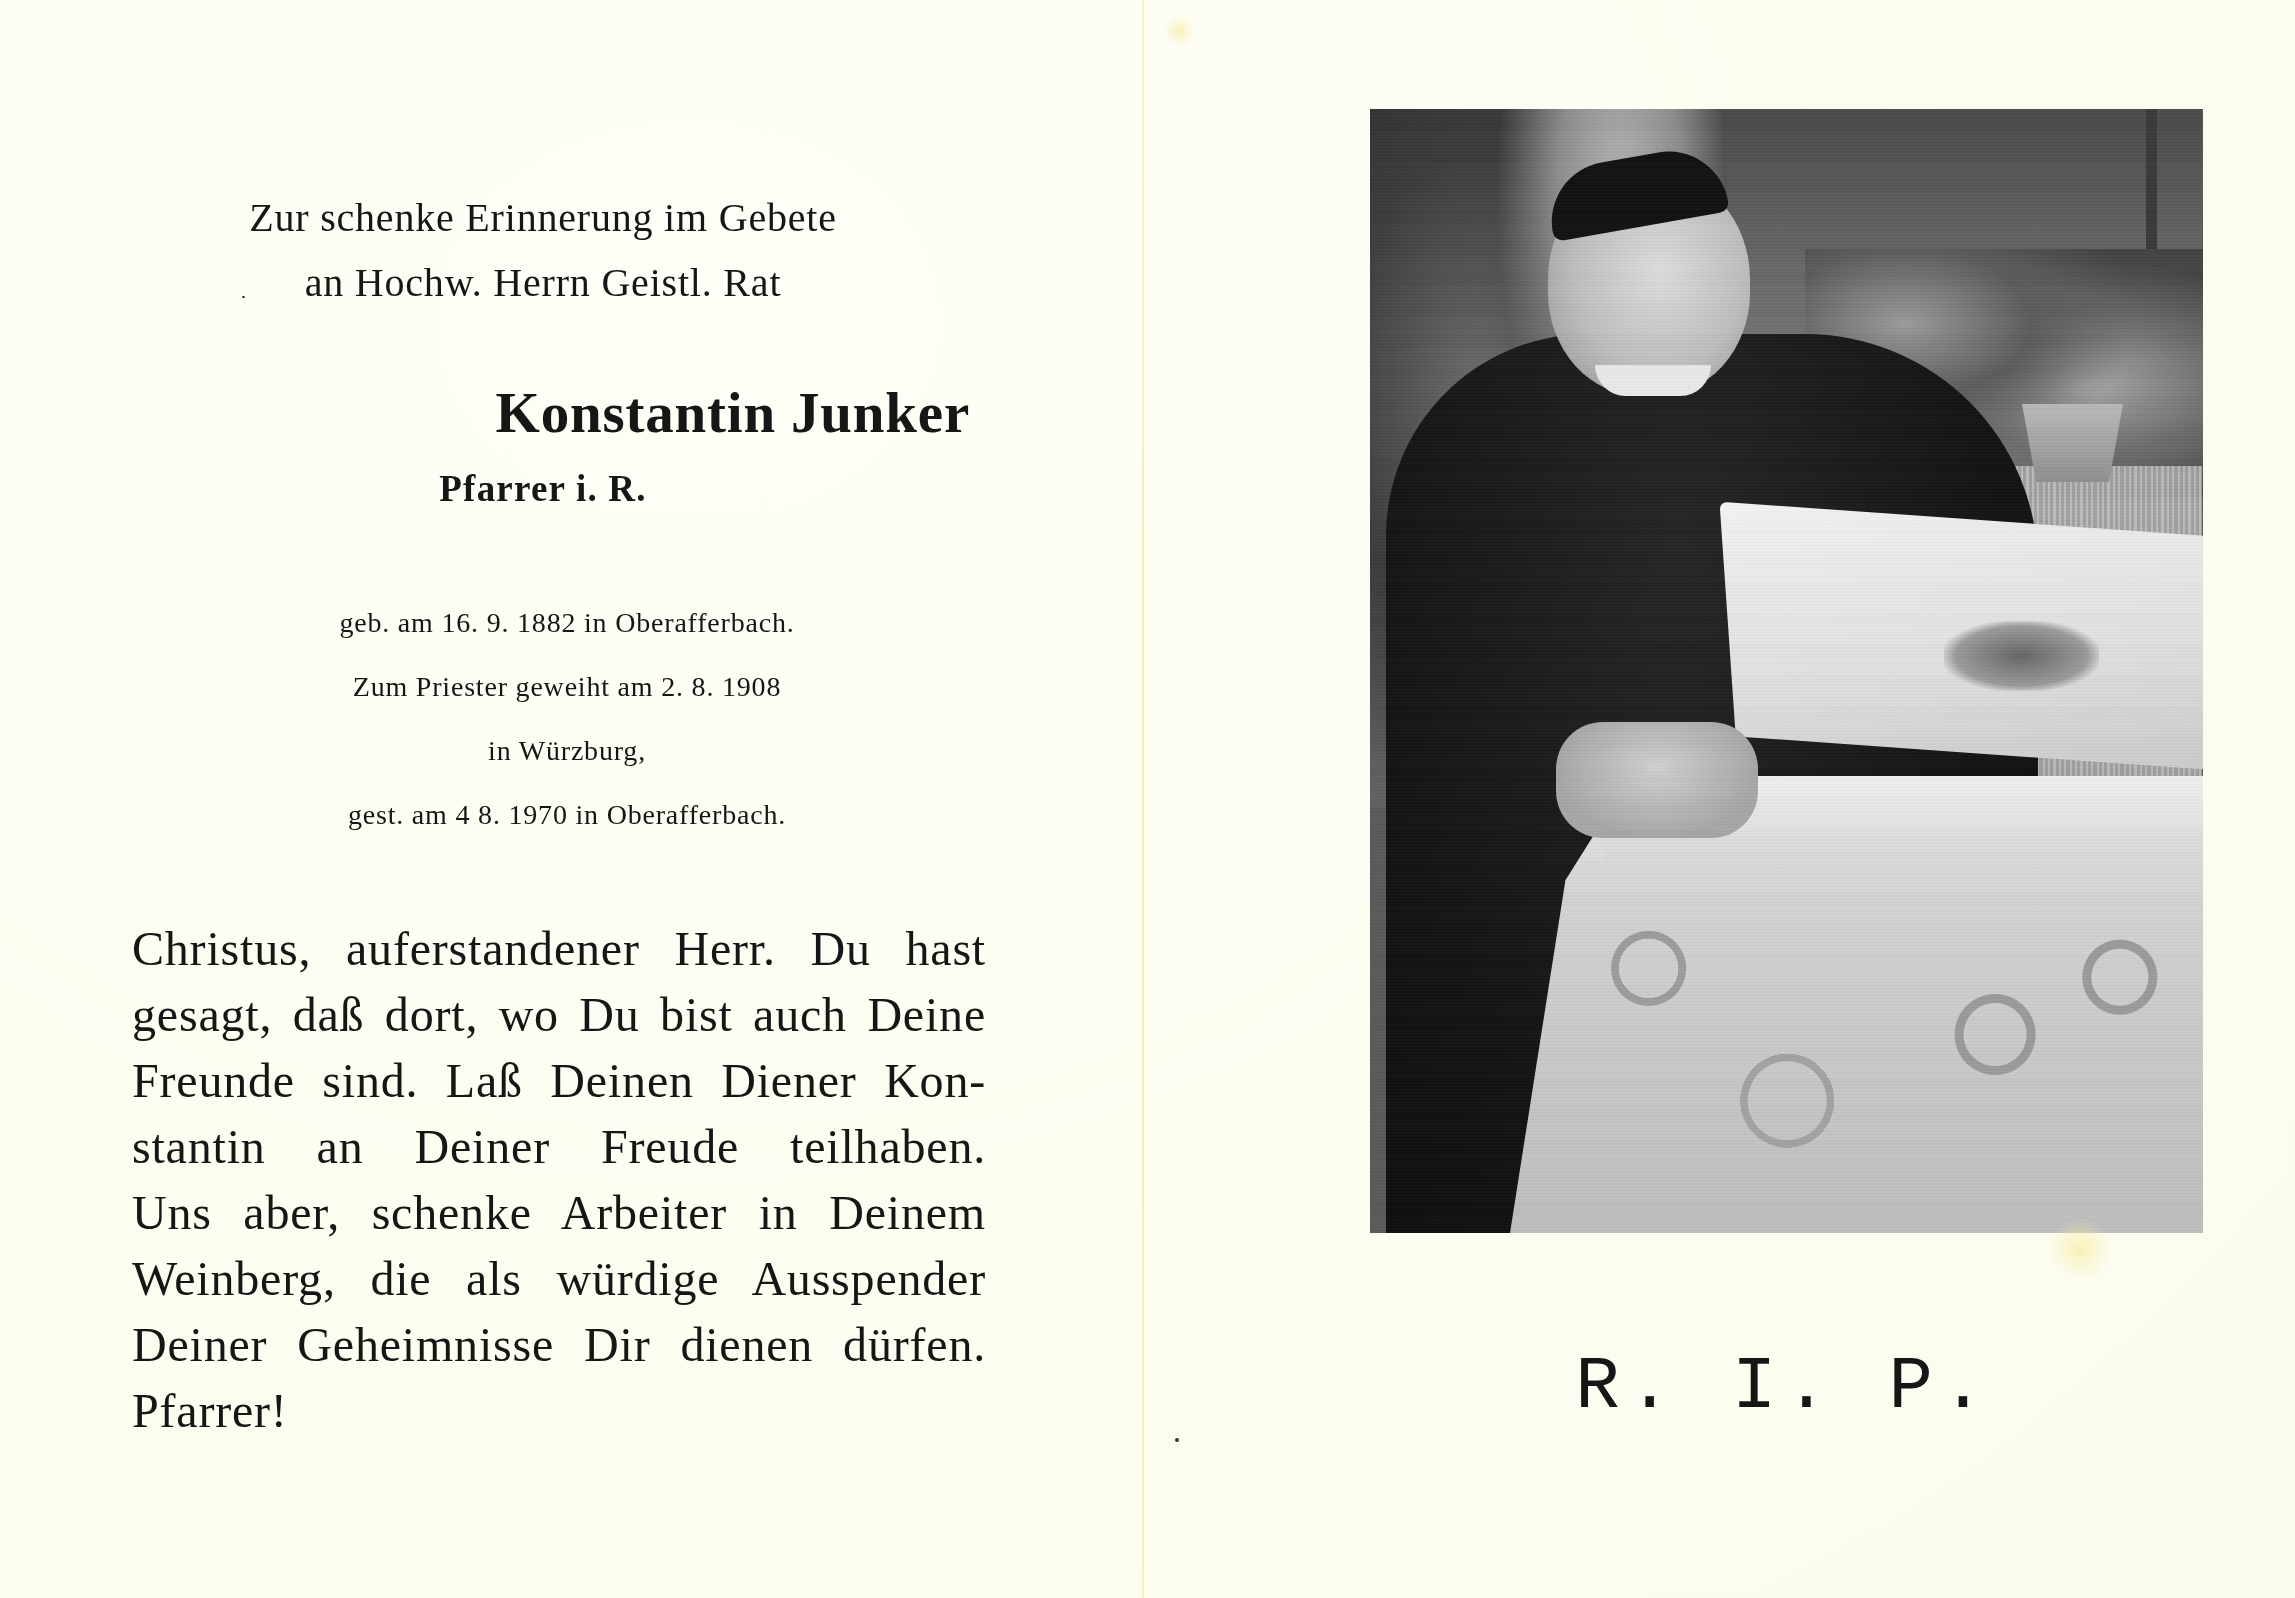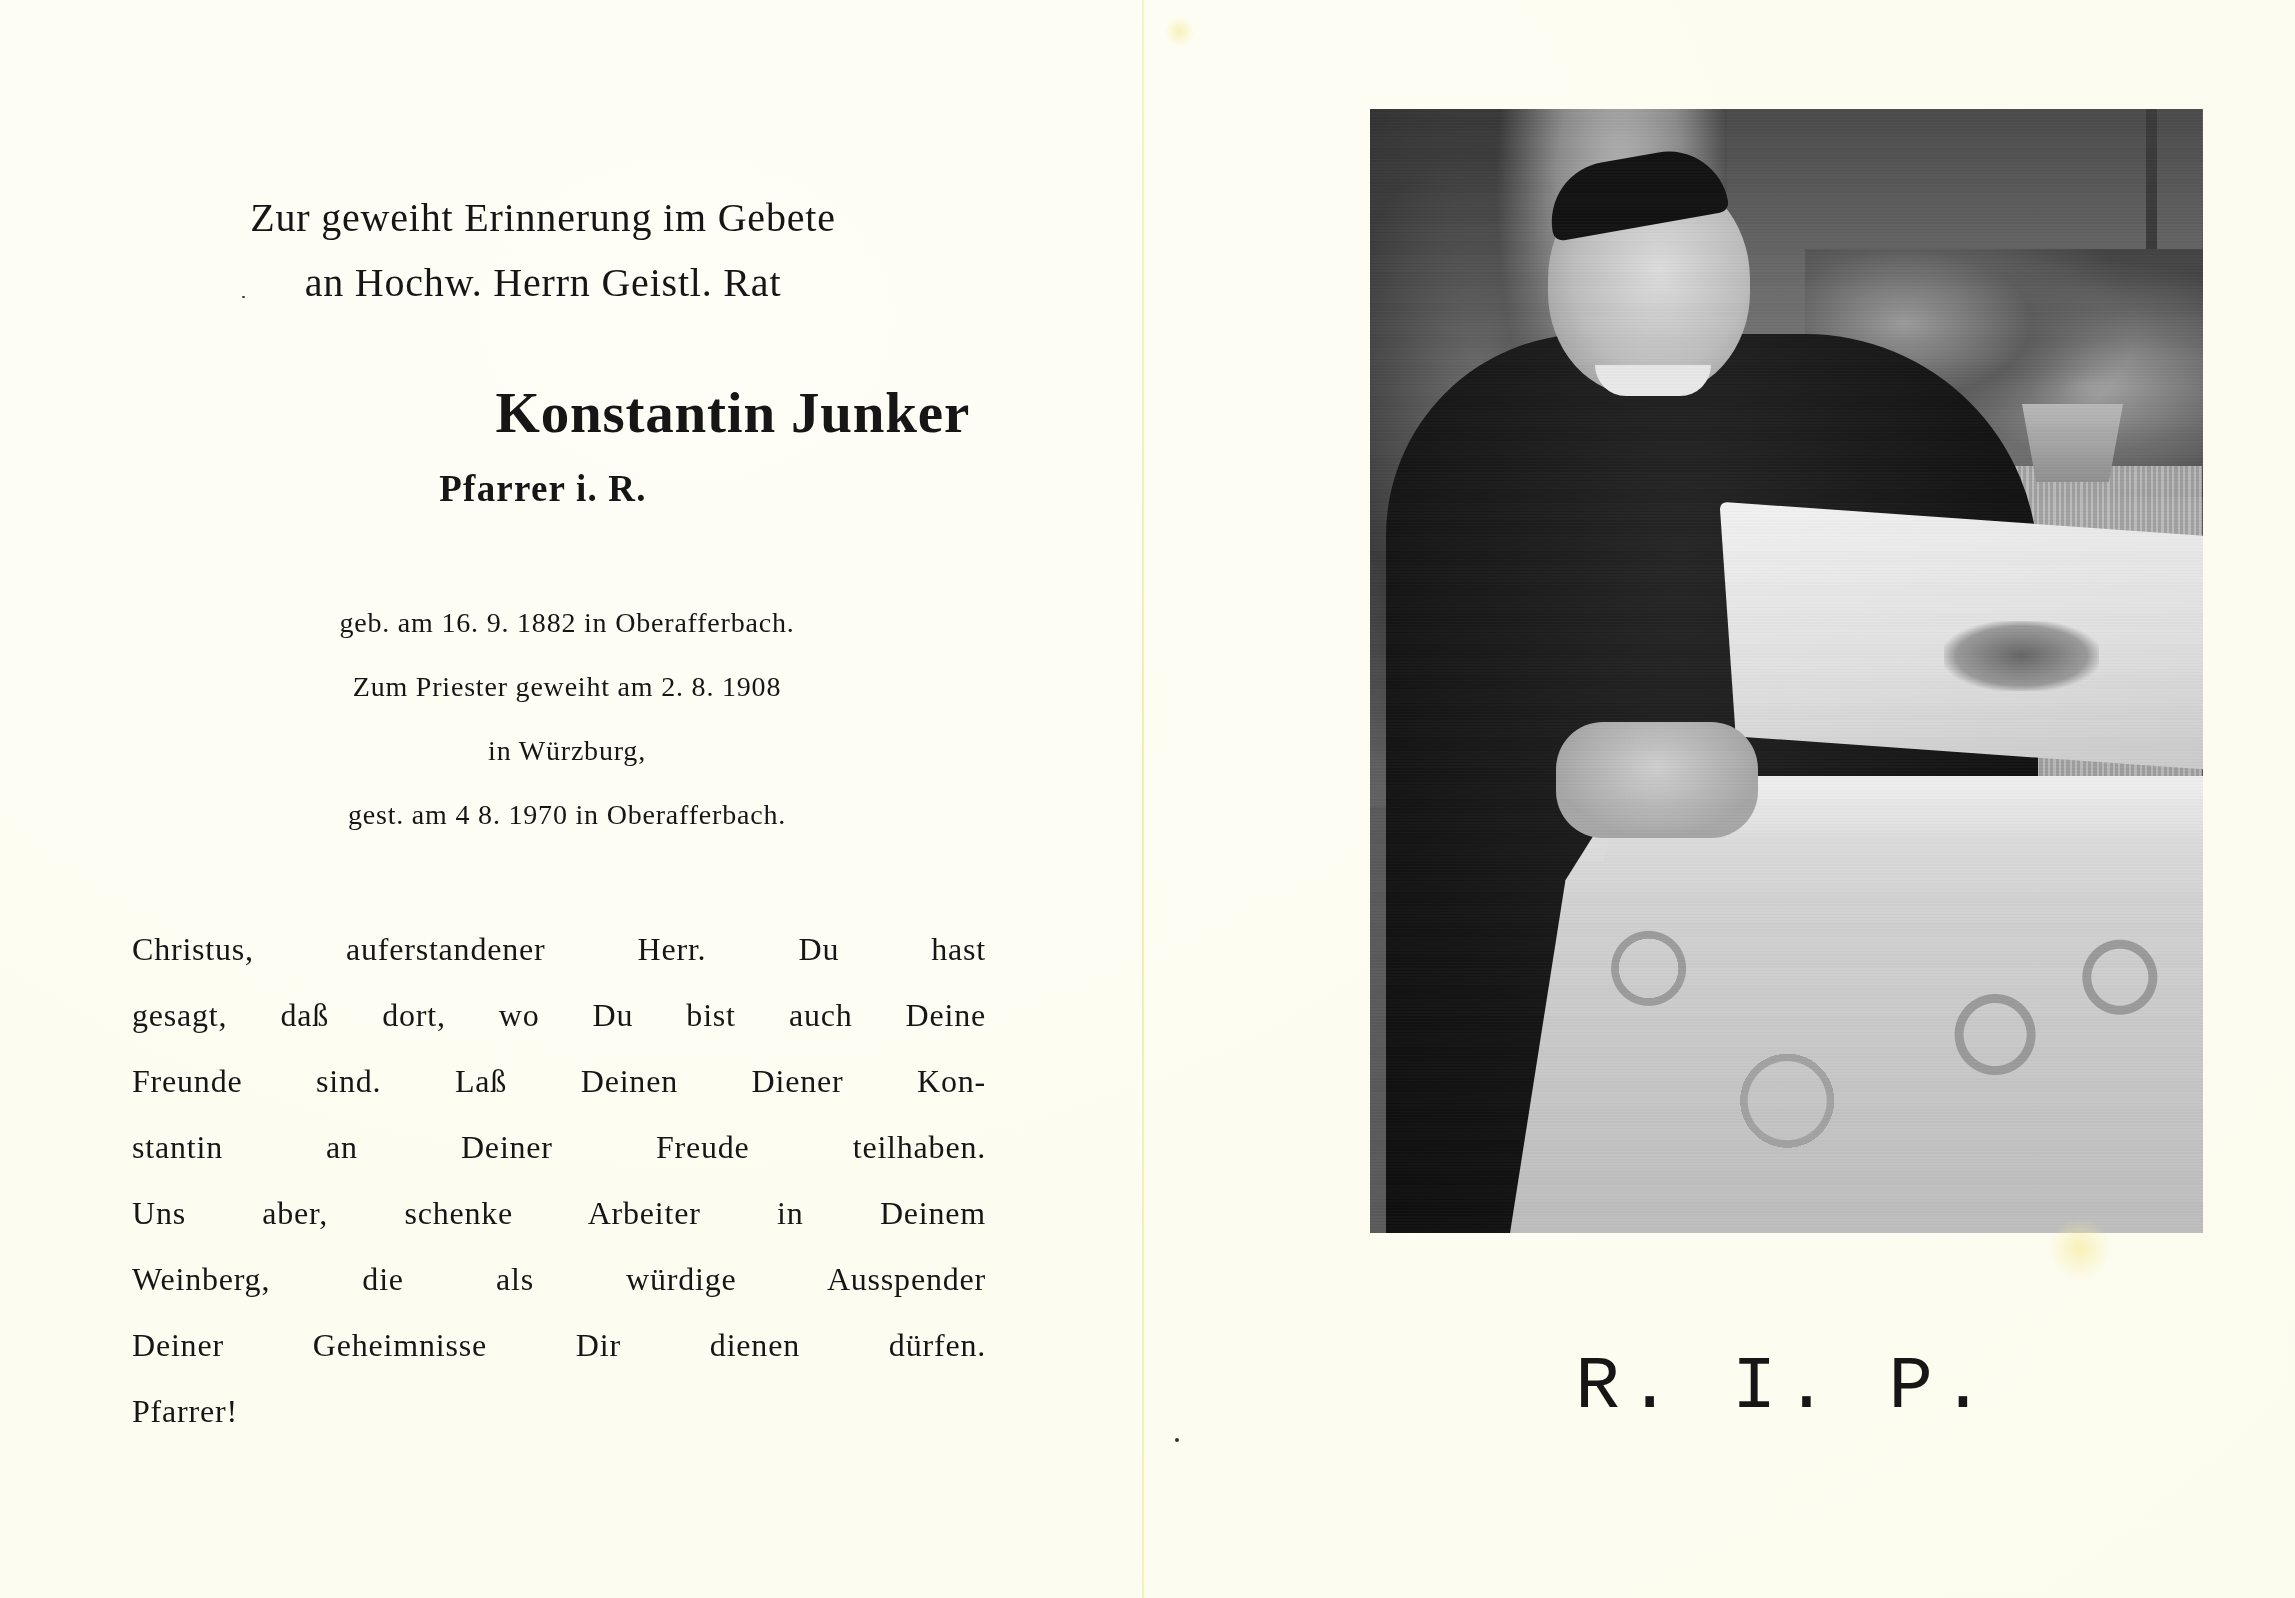--- a/index.html
+++ b/index.html
@@ -89,21 +89,21 @@
     font-size: 28px;
     line-height: 64px;
     letter-spacing: 0.8px;
   }
   .dates div { white-space: nowrap; }
   .prayer {
     position: absolute;
     left: 132px;
     width: 854px;
     top: 916px;
-    font-size: 32px;
+    font-size: 48px;
     line-height: 66px;
     letter-spacing: 0.8px;
   }
   .prayer .line {
     display: block;
     white-space: nowrap;
     text-align: justify;
     text-align-last: justify;
   }
   .prayer .line.last {
@@ -273,21 +273,21 @@
     background: radial-gradient(circle, rgba(247,236,160,0.7), rgba(247,236,160,0) 70%);
   }
 </style>
 </head>
 <body>
 
 <div class="card">
 
   <div class="panel-left">
     <div class="intro">
-      <div>Zur geweiht Erinnerung im Gebete</div>
+      <div>Zur schenke Erinnerung im Gebete</div>
       <div>an Hochw. Herrn Geistl. Rat</div>
     </div>
 
     <div class="name">Konstantin Junker</div>
     <div class="title">Pfarrer i. R.</div>
 
     <div class="dates">
       <div>geb. am 16. 9. 1882 in Oberafferbach.</div>
       <div>Zum Priester geweiht am 2. 8. 1908</div>
       <div>in Würzburg,</div>

